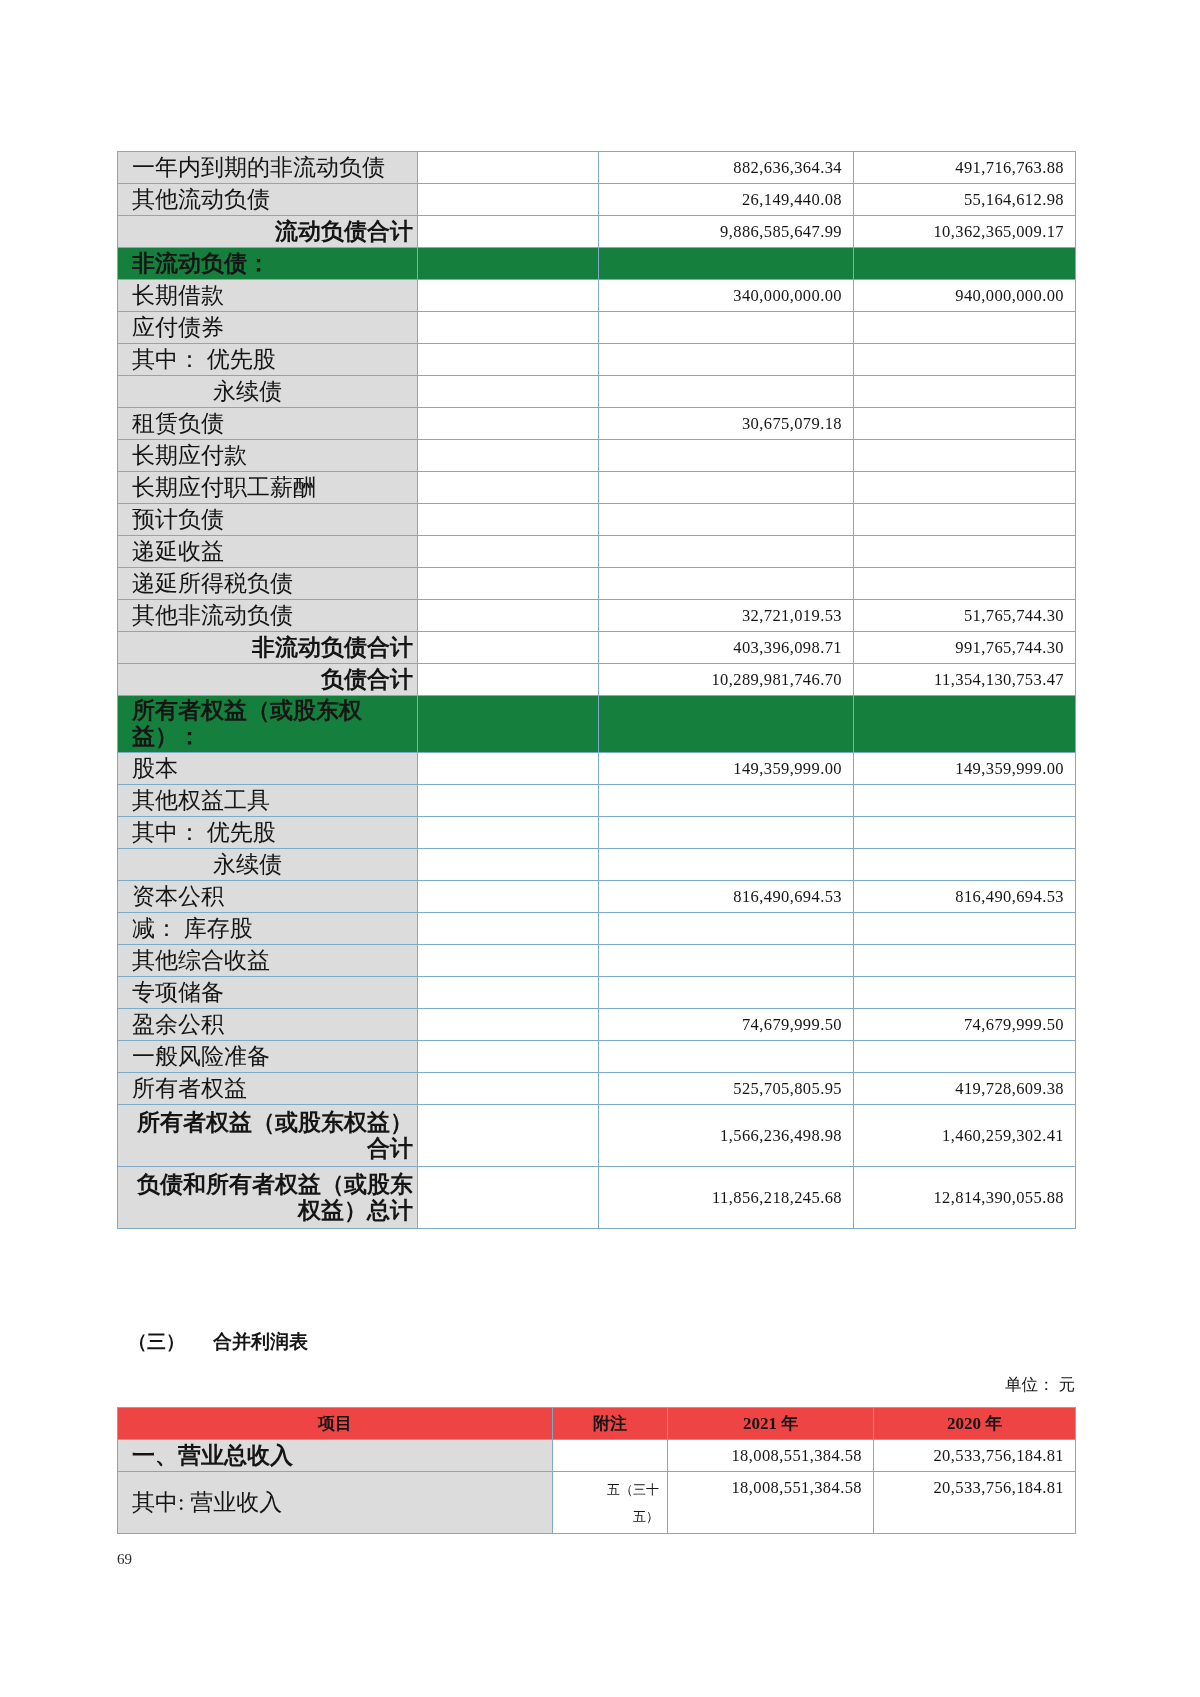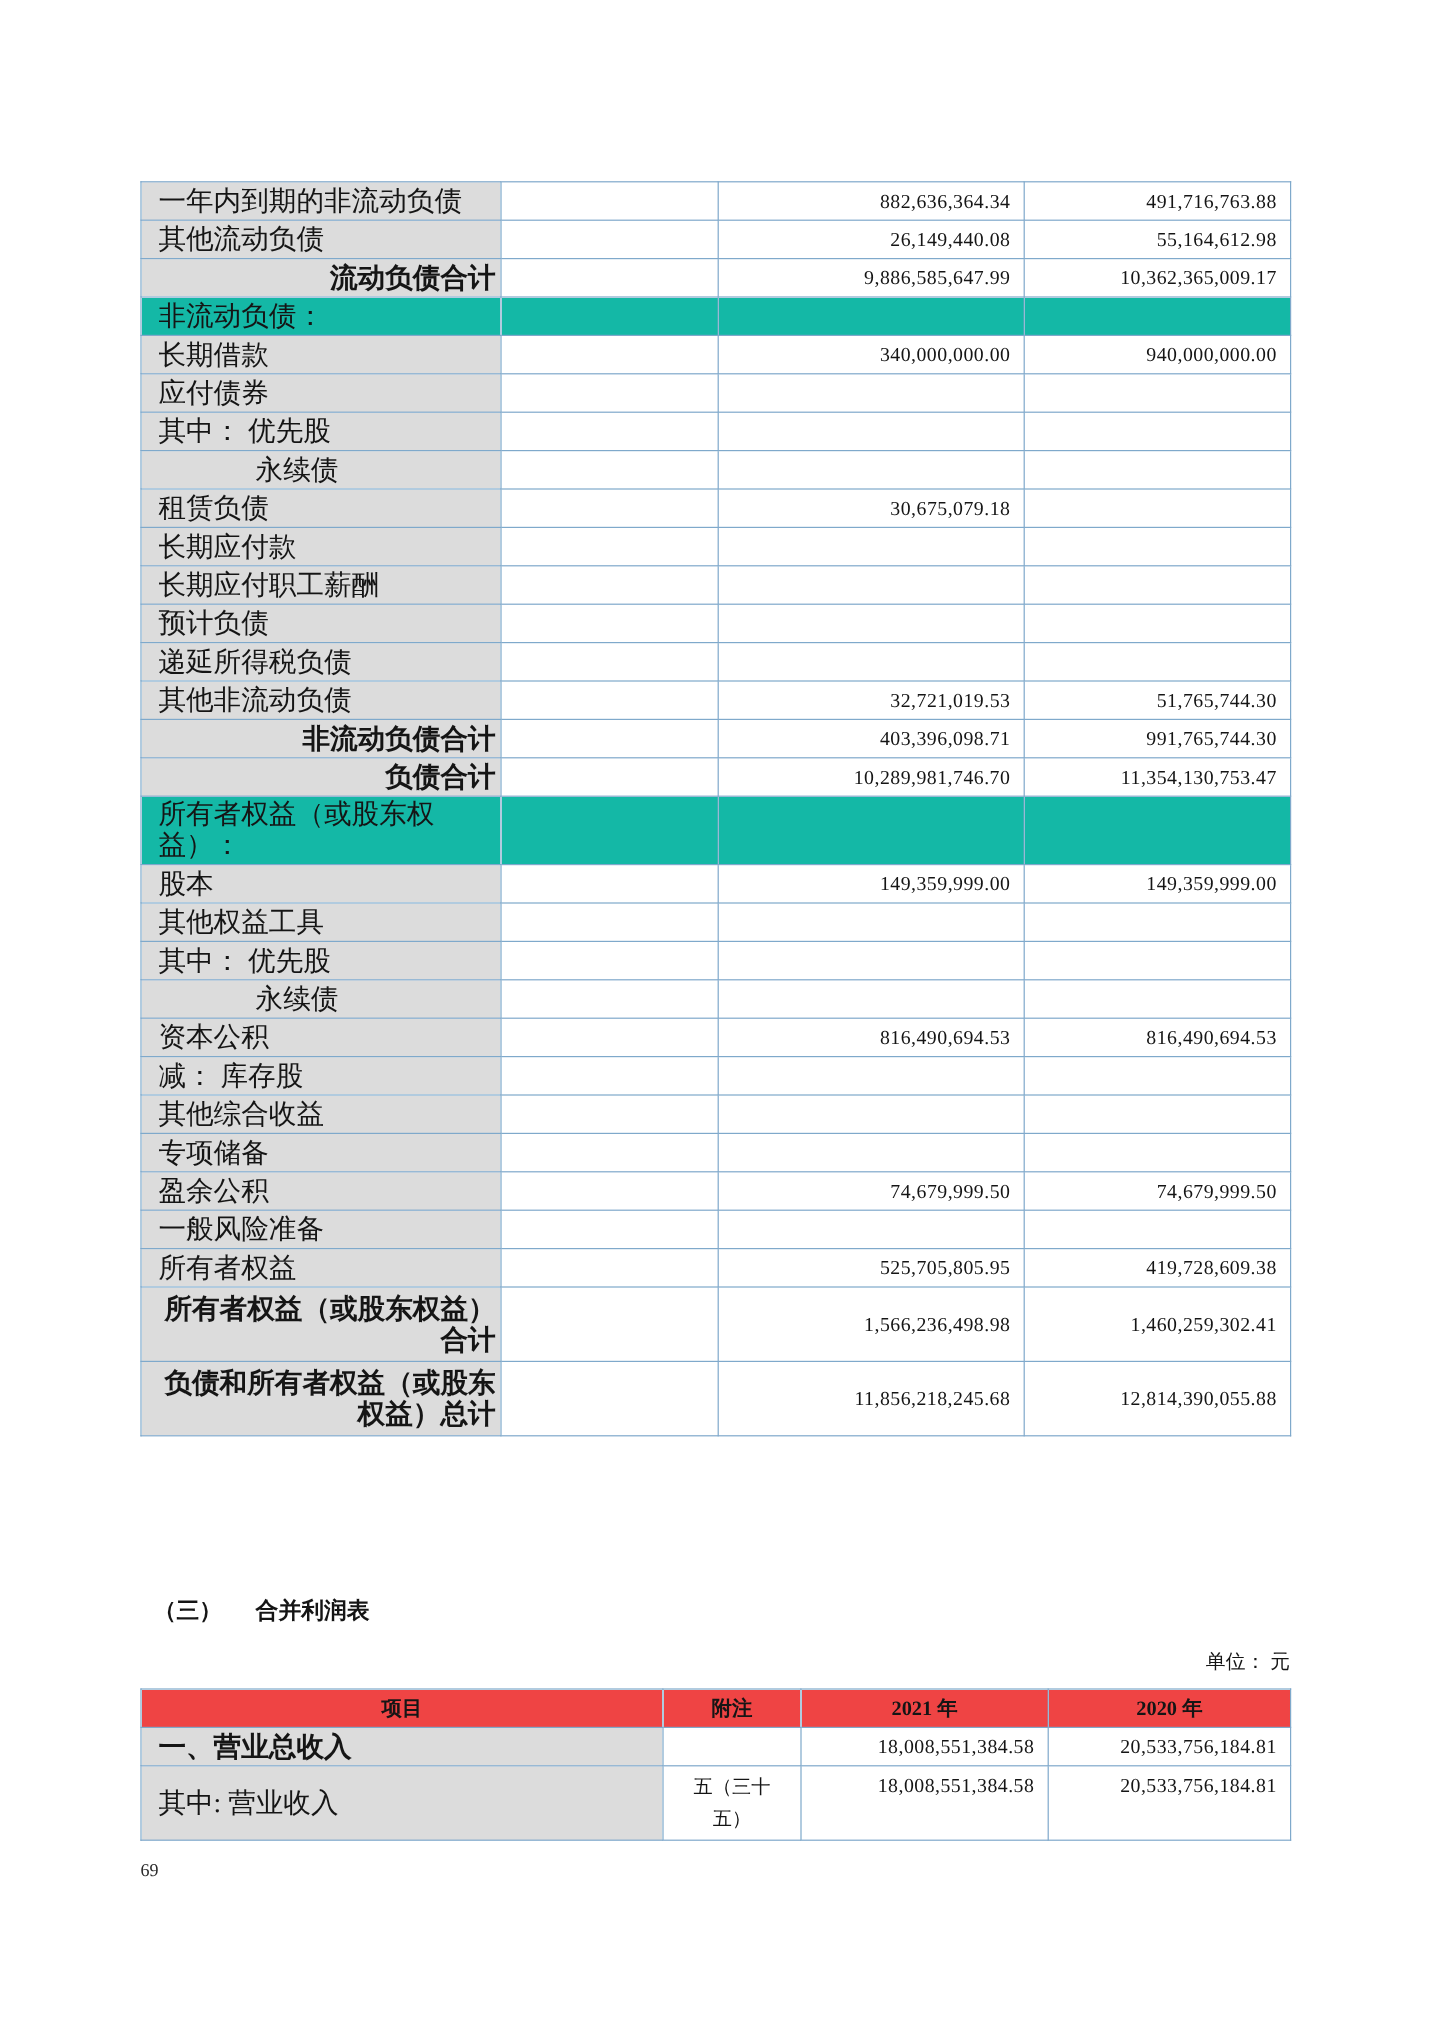--- a/index.html
+++ b/index.html
@@ -15,28 +15,28 @@
 
   
   #t1{position:absolute;left:117px;top:151px;width:958px;}
   #t1 tr{height:32px;}
   #t1 tr.tall{height:62px;}
   .c-label{
     background:#dcdcdc;font-size:23px;line-height:26px;
     padding:2px 8px 2px 14px;vertical-align:middle;
     white-space:pre-line;text-align:left;
   }
-  .c-note{background:#ffffff;font-size:16px;vertical-align:middle;text-align:center;white-space:pre-line;line-height:27px;padding:2px 8px;}
+  .c-note{background:#ffffff;font-size:13px;vertical-align:middle;text-align:right;white-space:pre-line;line-height:27px;padding:2px 8px;}
   .c-num{
     background:#ffffff;font-size:16.5px;letter-spacing:.4px;
     text-align:right;padding:2px 11px 2px 4px;vertical-align:middle;
     white-space:nowrap;
   }
   tr.total .c-label{text-align:right;font-weight:bold;padding-left:16px;padding-right:4px;}
-  tr.section td{background:#14b8a6;font-weight:normal;}
+  tr.section td{background:#15803d;font-weight:bold;}
   .ind{padding-left:95px;}
 
   
   #t2{position:absolute;left:117px;top:1407px;width:958px;}
   #t2 tr{height:32px;}
   #t2 tr.tall{height:62px;margin-left:47px;}
   #t2 th{
     background:#ef4444;font-size:17px;font-weight:bold;
     text-align:center;vertical-align:middle;padding:2px 12px;
   }
@@ -130,20 +130,26 @@
           <td class="c-num"></td>
         </tr>
         <tr class="item">
           <td class="c-label">长期应付职工薪酬</td>
           <td class="c-note"></td>
           <td class="c-num"></td>
           <td class="c-num"></td>
         </tr>
         <tr class="item">
           <td class="c-label">预计负债</td>
+          <td class="c-note"></td>
+          <td class="c-num"></td>
+          <td class="c-num"></td>
+        </tr>
+        <tr class="item">
+          <td class="c-label">递延收益</td>
           <td class="c-note"></td>
           <td class="c-num"></td>
           <td class="c-num"></td>
         </tr>
         <tr class="item">
           <td class="c-label">递延所得税负债</td>
           <td class="c-note"></td>
           <td class="c-num"></td>
           <td class="c-num"></td>
         </tr>

